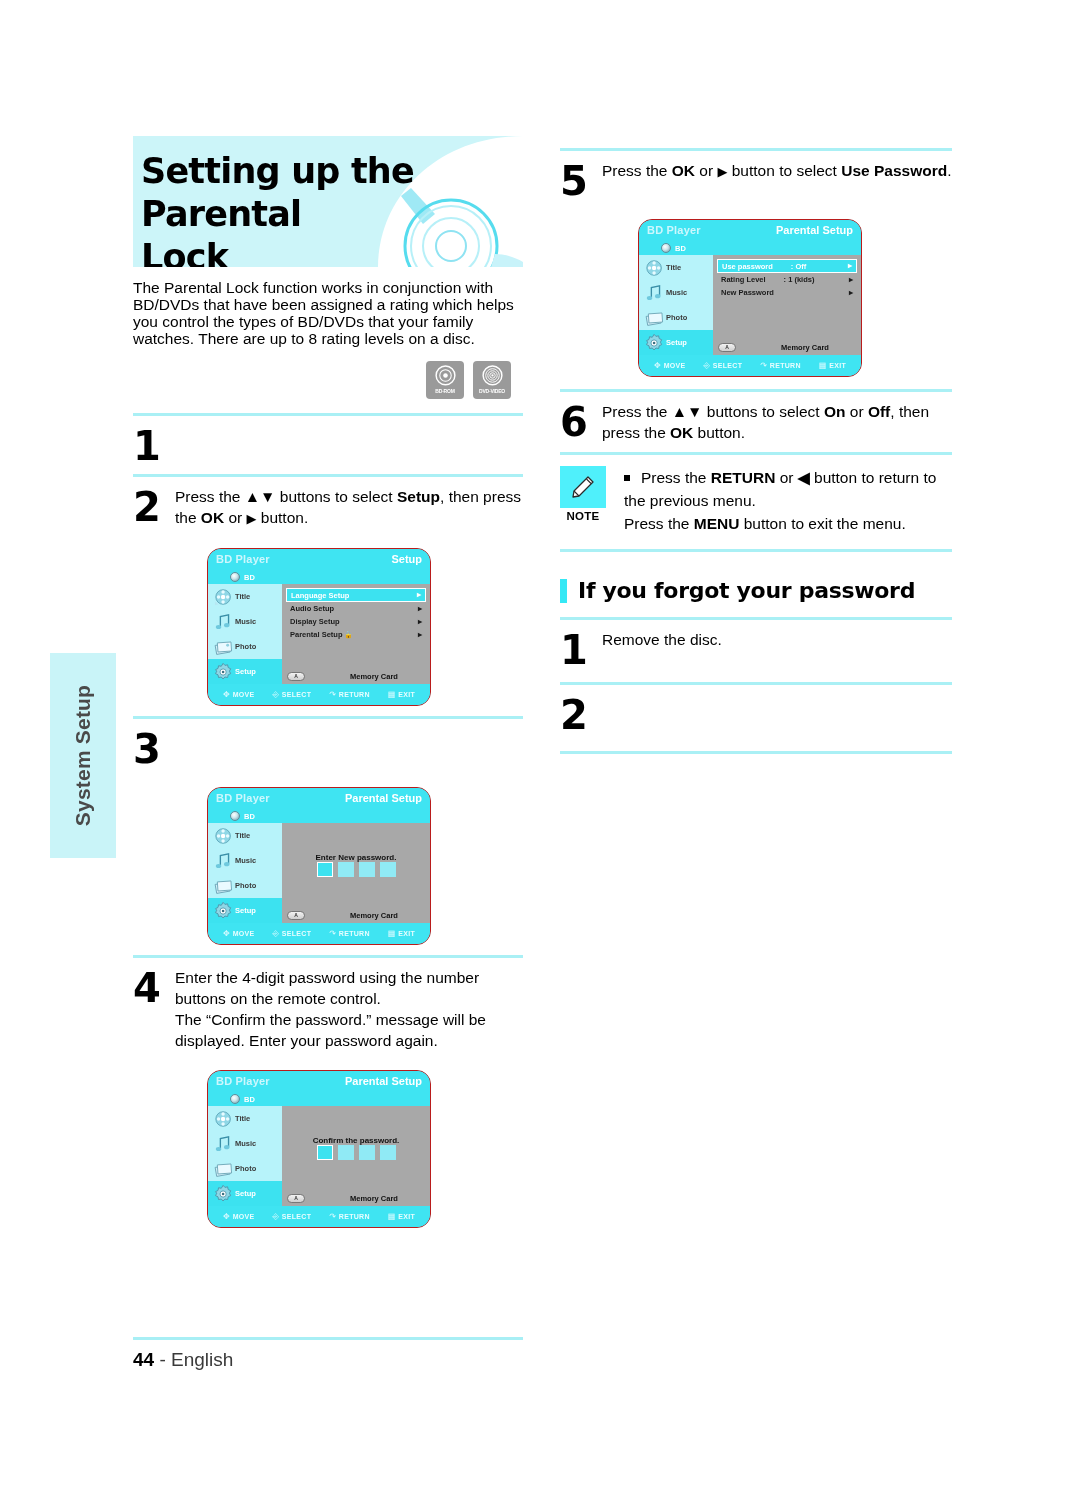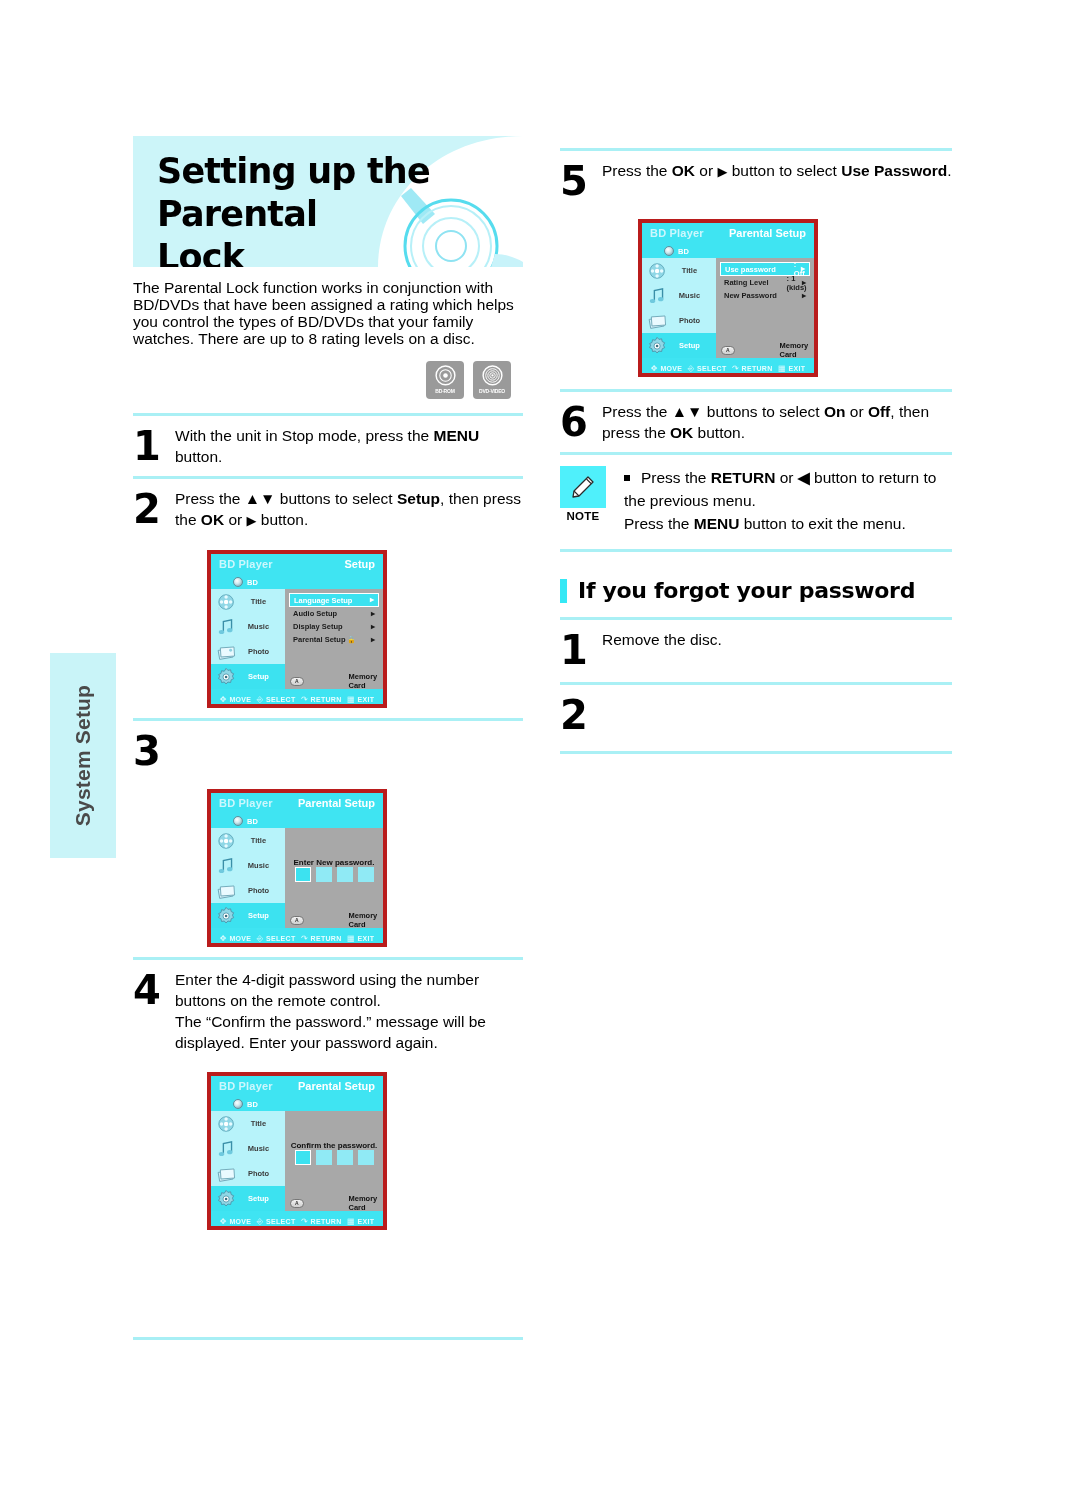--- a/index.html
+++ b/index.html
@@ -34,21 +34,21 @@
   .col-right { position: absolute; left: 560px; top: 148px; width: 392px; }
 
   
   .banner {
     position: relative; width: 390px; height: 131px;
     background: #ccf5f9; overflow: hidden;
   }
   .banner-deco { position: absolute; right: 0; top: 0; width: 200px; height: 131px; }
   .banner-title {
     position: relative; z-index: 2;
-    padding: 14px 0 0 24px;
+    padding: 14px 0 0 8px;
     font-family: "DejaVu Sans", sans-serif;
     font-size: 35px; line-height: 43px;
     font-weight: bold; color: #000; letter-spacing: -0.8px;
     width: 350px;
   }
 
   
   .intro {
     margin-top: 12px;
     font-size: 15.5px; line-height: 17px; color: #000;
@@ -109,24 +109,24 @@
   
   .sect-head { display: flex; align-items: center; margin-top: 26px; margin-bottom: 14px; }
   .sect-bar { width: 7px; height: 24px; background: #35e8f5; margin-right: 11px; }
   .sect-title {
     font-family: "DejaVu Sans", sans-serif;
     font-size: 22px; font-weight: bold; color: #000; letter-spacing: -0.3px;
   }
 
   
   .tv {
-    width: 180px; height: 158px;
-    background: #3fe4f2; border-radius: 0;
+    width: 224px; height: 158px;
+    background: #3fe4f2; border-radius: 14px;
     position: relative; margin: 10px 0 4px 74px;
-    border: 4px solid #b91c1c;
+    border: 1px solid #b91c1c;
     font-family: "Liberation Sans", sans-serif;
     overflow: hidden;
   }
   .tv-top {
     height: 21px; position: relative;
     background: #3fe4f2;
   }
   .tv-brand {
     position: absolute; left: 8px; top: 4px;
     font-size: 11px; font-weight: bold; color: #cdf7fd;
@@ -149,21 +149,21 @@
 
   .tv-mid { display: flex; height: 100px; }
   .tv-side { width: 74px; background: #b7f3fa; }
   .tv-side-item {
     height: 25px; display: flex; align-items: center;
     padding-left: 5px; position: relative;
   }
   .tv-side-item.active { background: #3ce2f0; }
   .tv-side-ico { width: 22px; height: 20px; flex: 0 0 22px; }
   .tv-side-name {
-    flex: 1; text-align: center; padding-right: 6px;
+    flex: 1; text-align: left; padding-right: 6px;
     font-size: 7.5px; font-weight: bold; color: #3b3b3b;
   }
   .tv-side-item.active .tv-side-name { color: #ffffff; }
 
   .tv-panel {
     flex: 1; background: #a8a8a8; position: relative;
     display: flex; flex-direction: column;
   }
   .tv-list { padding: 4px 4px 0 4px; flex: 1; }
   .tv-row {
@@ -266,21 +266,20 @@
           <circle cx="12" cy="11" r="1.1" fill="#ffffff"></circle>
         </svg>
         <span class="cap">DVD-VIDEO</span>
       </div>
     </div>
 
     <div class="rule" style="margin-top:14px"></div>
 
     <div class="step">
       <div class="step-num">1</div>
-      <div class="step-body">With the unit in Stop mode, press the <b>MENU</b> button.</div>
     </div>
 
     <div class="rule"></div>
 
     <div class="step">
       <div class="step-num">2</div>
       <div class="step-body">Press the <b>▲▼</b> buttons to select <b>Setup</b>, then press the <b>OK</b> or <span class="tri">▶</span> button.</div>
     </div>
 
     <div class="tv">
@@ -696,15 +695,20 @@
 
     <div class="step">
       <div class="step-num">2</div>
     </div>
 
     <div class="rule" style="margin-top:8px"></div>
   </div>
 
   <div class="footer">
     <div class="footer-rule"></div>
+    <div class="footer-text">
+      <b>44</b>
+      <span>-</span>
+      <span>English</span>
+    </div>
   </div>
 
 </div>
 
 </body></html>

